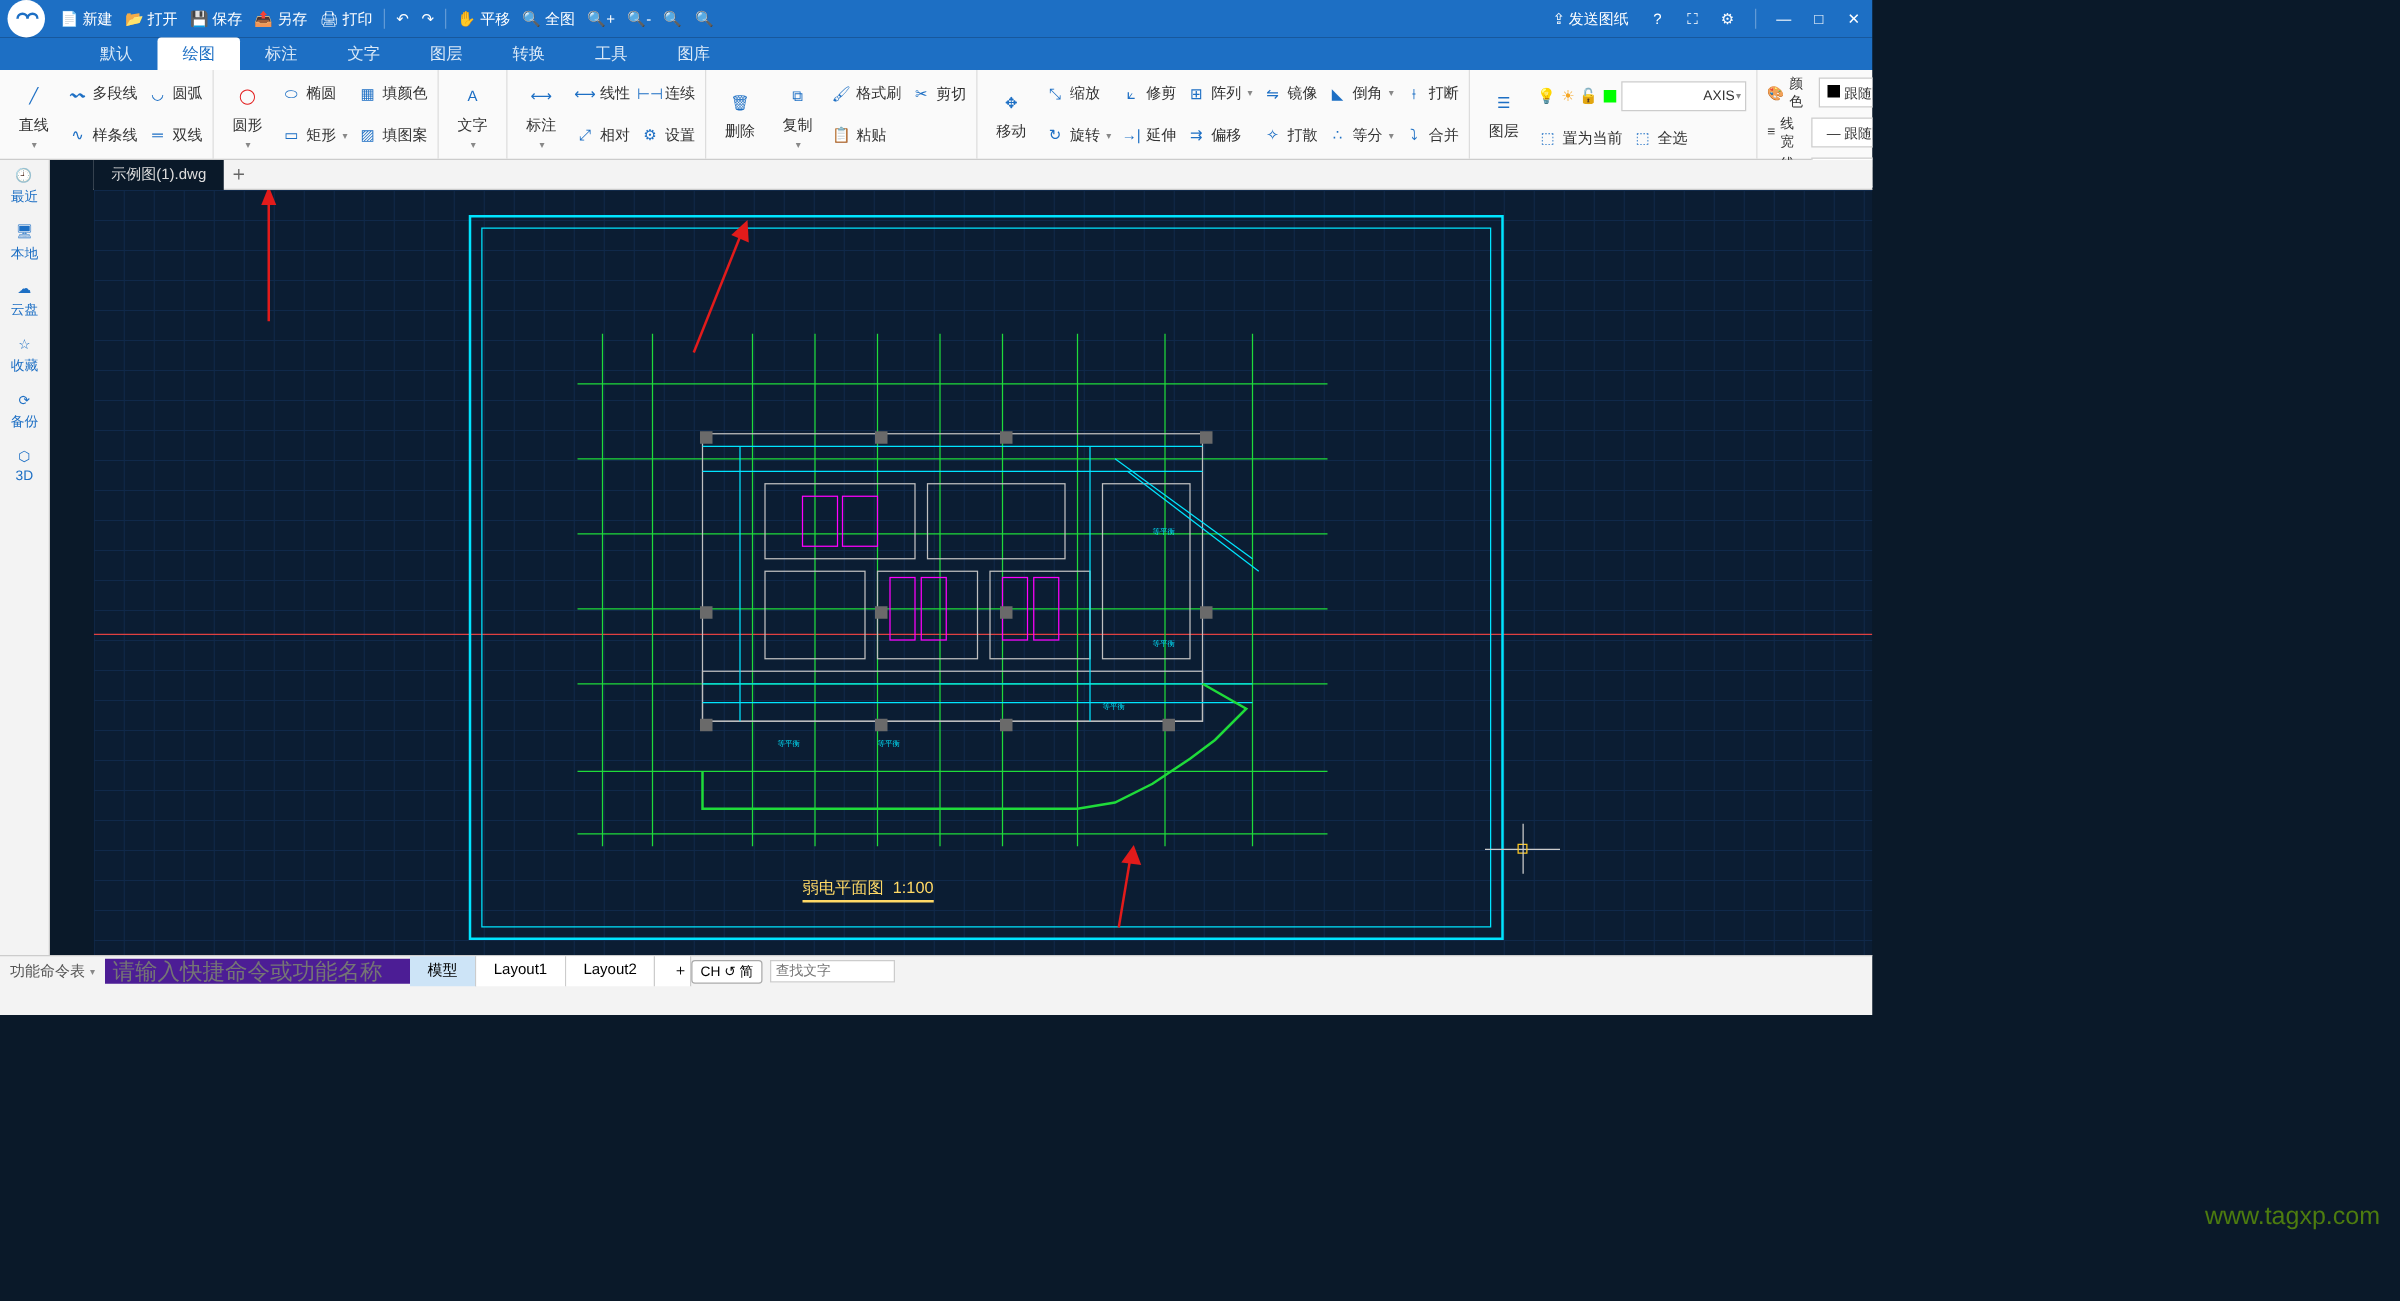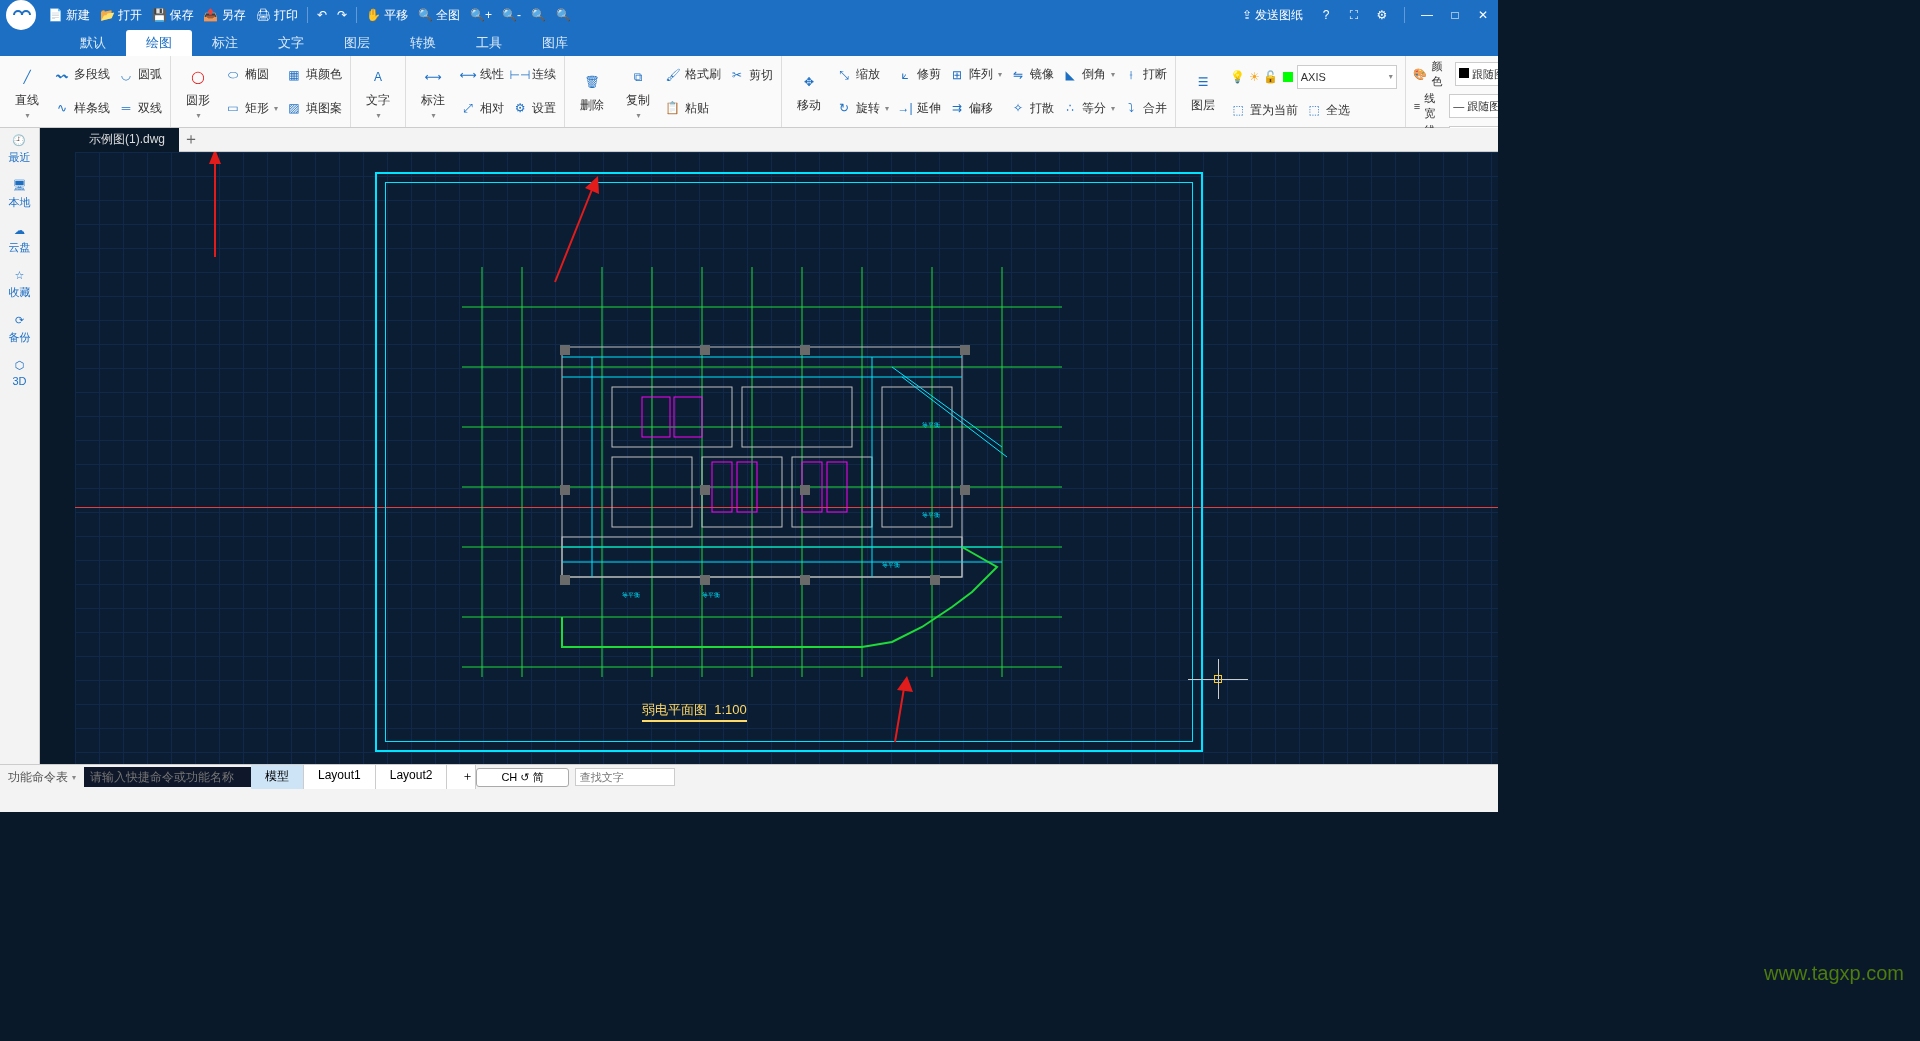--- a/index.html
+++ b/index.html
@@ -19,21 +19,21 @@
 
 .ribbon { height: 72px; background: #fafafa; border-bottom: 1px solid #ccc; display: flex; font-size: 12px; color: #333; }
 .rg { display: flex; flex-direction: row; border-right: 1px solid #ddd; padding: 2px 4px; }
 .rbig { display: flex; flex-direction: column; align-items: center; justify-content: center; width: 46px; gap: 2px; cursor: pointer; }
 .rcol { display: flex; flex-direction: column; justify-content: space-around; }
 .ritem { display: flex; align-items: center; gap: 4px; padding: 2px 4px; cursor: pointer; white-space: nowrap; }
 .ricon { width: 16px; height: 16px; display: inline-flex; align-items: center; justify-content: center; color: #1d6fc4; }
 .ricon-lg { width: 26px; height: 26px; }
 .dd { font-size: 8px; color: #888; margin-left: 1px; }
 .prop-row { display: flex; align-items: center; gap: 4px; padding: 1px 4px; font-size: 11px; }
-.prop-sel { border: 1px solid #ccc; background: #fff; height: 24px; width: 82px; font-size: 11px; display: flex; align-items: center; padding: 0 3px; justify-content: space-between; }
+.prop-sel { border: 1px solid #ccc; background: #fff; height: 24px; width: 82px; font-size: 11px; display: flex; align-items: center; padding: 0 3px; justify-content: flex-end; }
 .layer-sel { width: 100px; }
 .sw-box { width: 10px; height: 10px; background: #000; display: inline-block; }
 
 .workspace { display: flex; height: 636px; }
 .sidebar { width: 40px; background: #f3f3f3; border-right: 1px solid #ccc; display: flex; flex-direction: column; align-items: center; padding-top: 6px; gap: 14px; font-size: 11px; color: #555; }
 .side-item { display: flex; flex-direction: column; align-items: center; gap: 3px; cursor: pointer; color: #1d6fc4; }
 
 .canvas-wrap { flex: 1; position: relative; margin-left: 35px; }
 .tab-strip { height: 24px; background: #f3f3f3; display: flex; align-items: center; border-bottom: 1px solid #ccc; }
 .file-tab { padding: 3px 14px; font-size: 12px; background: #0a1929; color: #ddd; height: 24px; display: flex; align-items: center; }
@@ -58,27 +58,27 @@
 .anno-head { fill: #e21b1b; }
 .cursor-cross { position: absolute; right: 250px; bottom: 65px; width: 60px; height: 40px; }
 .cursor-cross::before, .cursor-cross::after { content:""; position:absolute; background:#ccc; }
 .cursor-cross::before { left: 0; right: 0; top: 50%; height: 1px; }
 .cursor-cross::after { top: 0; bottom: 0; left: 50%; width: 1px; }
 .pick-box { position: absolute; left: 50%; top: 50%; width: 8px; height: 8px; border: 1px solid #ffc924; transform: translate(-50%,-50%); }
 
 .bottom { height: 48px; background: #f3f3f3; border-top: 1px solid #ccc; display: flex; flex-direction: row; }
 .cmd-row { display: flex; align-items: center; height: 24px; font-size: 12px; }
 .cmd-label { padding: 0 8px; color: #555; display: flex; align-items: center; gap: 3px; }
-.cmd-input { flex: 1; border: none; background: #0f172a; height: 20px; font-size: 12px; padding: 0 6px; color: #999; }
+.cmd-input { flex: 1; border: none; background: #4c1d95; height: 20px; font-size: 18px; padding: 0 6px; color: #999; }
 .layout-row { display: flex; height: 24px; font-size: 12px; }
 .ltab { padding: 3px 14px; border-right: 1px solid #ccc; cursor: pointer; background: #fff; }
 .ltab.active { background: #cde4f7; }
 .status-right { margin-left: auto; display: flex; align-items: center; gap: 6px; padding-right: 8px; }
 .find-box { border: 1px solid #ccc; background: #fff; height: 18px; width: 100px; font-size: 11px; padding: 0 4px; color: #999; }
-.ime { border: 1px solid #aaa; background: #fff; font-size: 11px; padding: 1px 24px; border-radius: 3px; }
+.ime { border: 1px solid #aaa; background: #fff; font-size: 11px; padding: 1px 6px; border-radius: 3px; }
 
 .watermark { position: absolute; right: 16px; bottom: 56px; text-align: right; pointer-events: none; }
 .wm1 { color: #e21b1b; font-size: 26px; font-weight: bold; display: inline; }
 .wm-tag { background: #2393ef; color: #fff; font-size: 30px; font-weight: bold; padding: 4px 10px; border-radius: 6px; display: inline-block; margin-left: 6px; vertical-align: middle; }
 .wm2 { color: #4d7c0f; font-size: 20px; font-weight: normal; }
 </style>
 </head>
 <body>
 
 <div class="title-bar">

